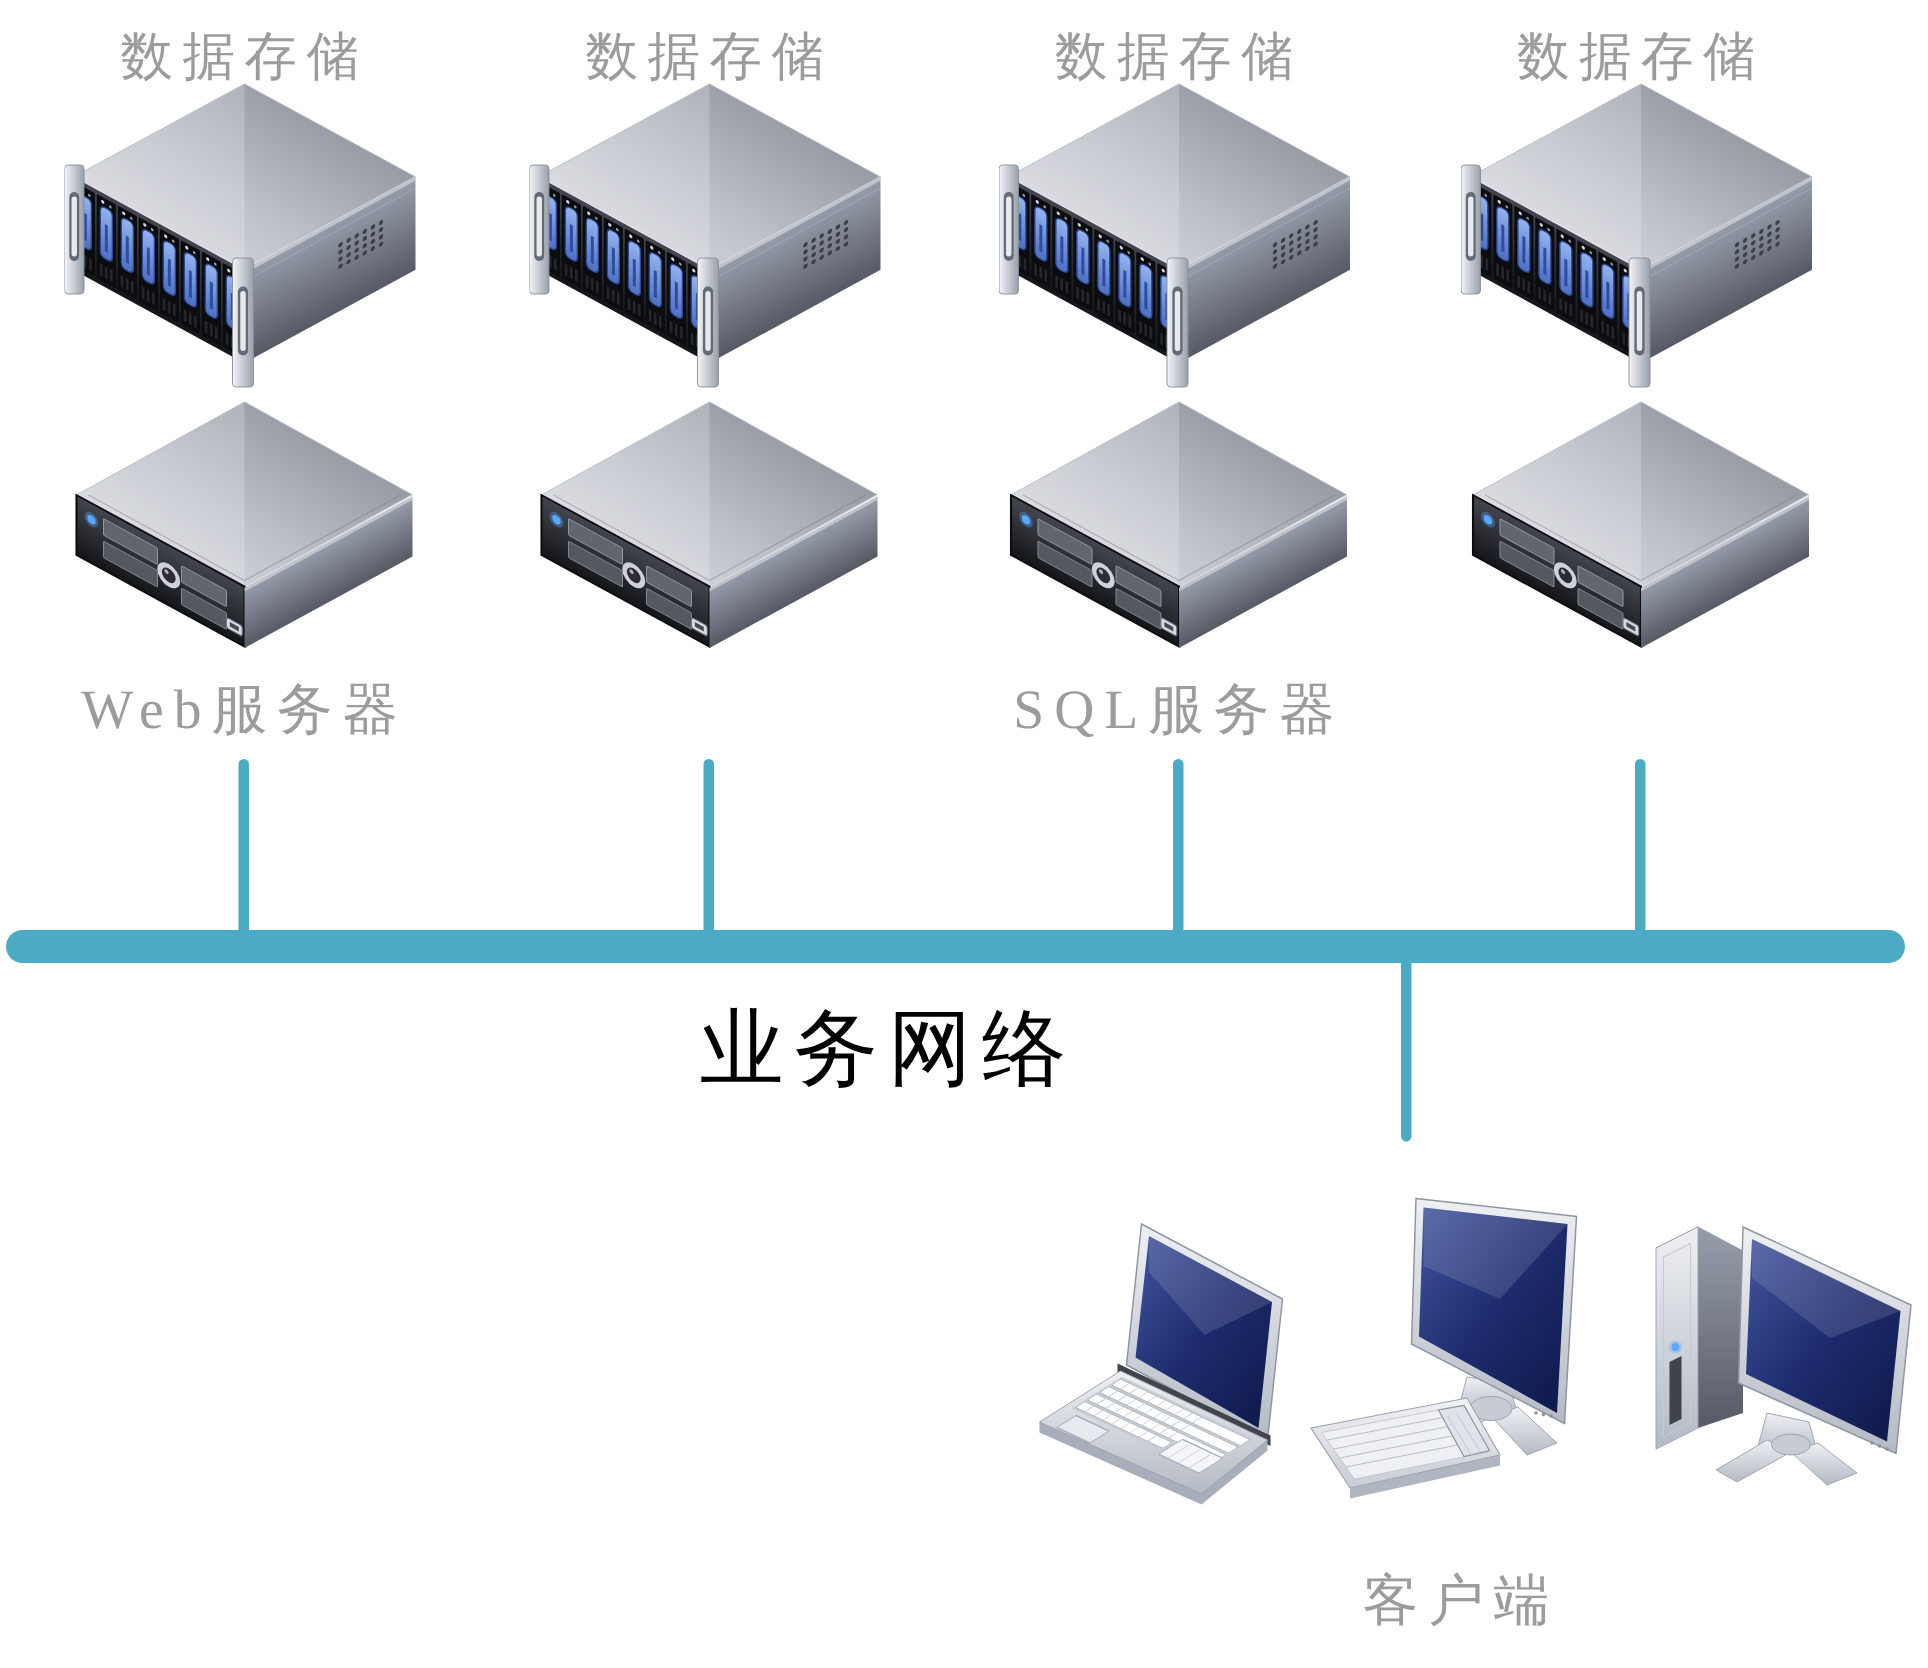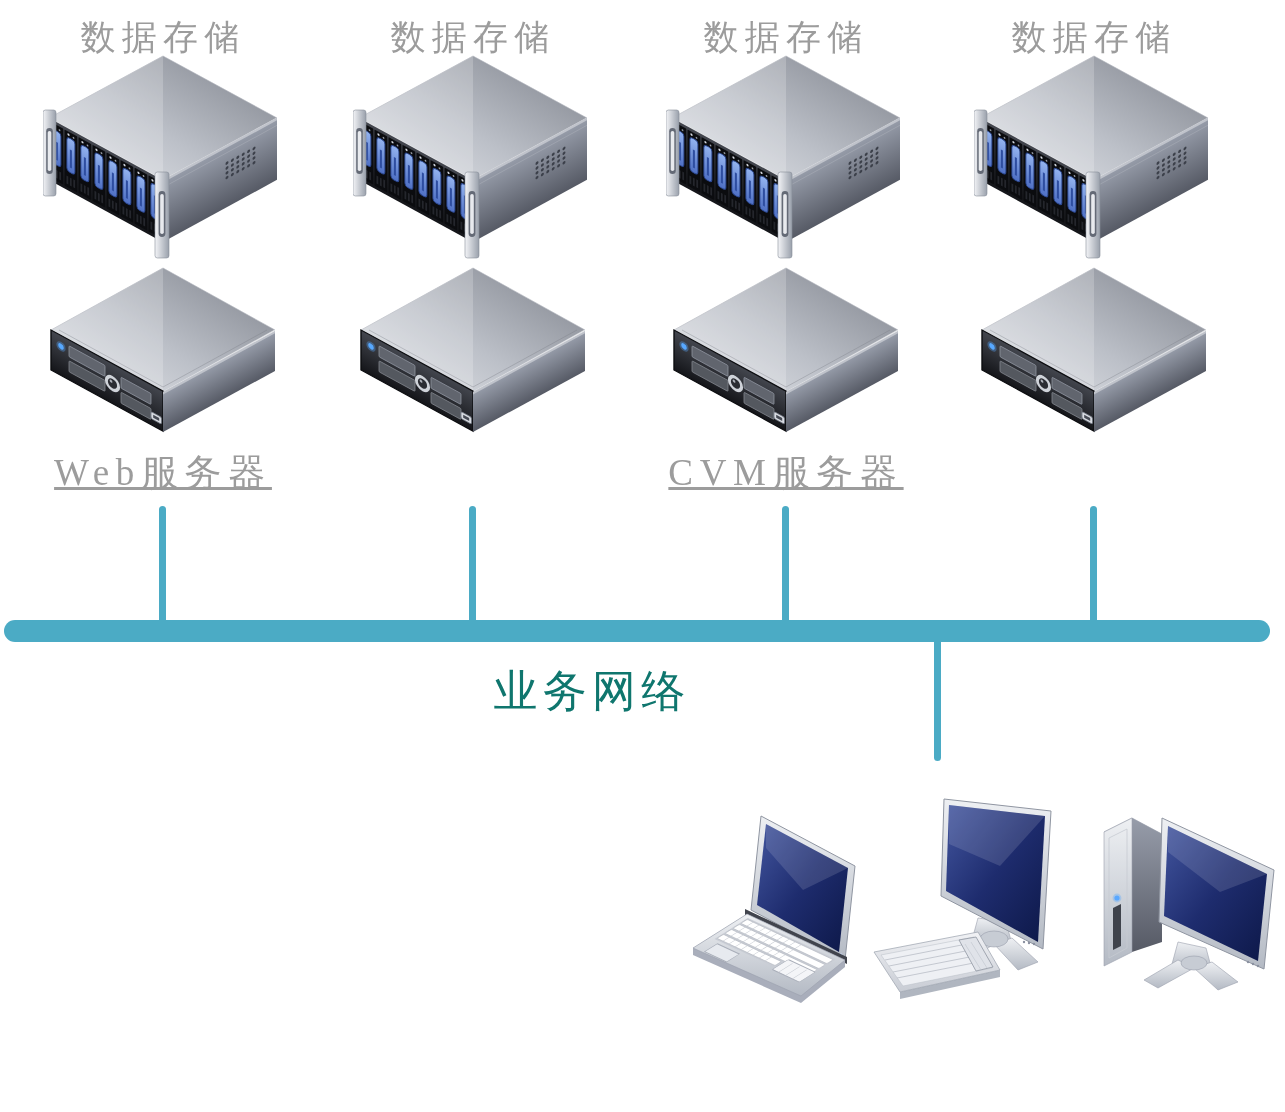--- a/index.html
+++ b/index.html
@@ -5,22 +5,22 @@
   html,body{margin:0;padding:0;background:#fff;}
   .canvas{
     position:relative;width:1285px;height:1112px;background:#ffffff;
     font-family:"Liberation Serif","DejaVu Serif",serif;overflow:hidden;
   }
   .lbl{
     position:absolute;text-align:center;color:#9c9c9c;
     letter-spacing:0.18em;white-space:nowrap;user-select:none;
   }
   .lbl-storage{font-size:35px;text-align:center;}
-  .lbl-server{font-size:37px;text-decoration:underline;}
-  .lbl-network{font-size:44px;color:#0f766e;letter-spacing:0.12em;}
+  .lbl-server{font-size:37px;}
+  .lbl-network{font-size:56px;color:#000000;letter-spacing:0.12em;}
   .lbl-client{font-size:37px;}
   .icon{position:absolute;}
   .connector{
     position:absolute;width:7px;background:#4babc5;
     border-radius:4px 4px 0 0;
   }
   .dropline{
     position:absolute;width:7px;background:#4babc5;
     border-radius:0 0 4px 4px;
   }
@@ -304,21 +304,21 @@
     </svg>
   <div class="connector" style="left:469px;top:506px;height:114px"></div>
 
   <div class="lbl lbl-storage" style="left:636px;top:14px;width:300px">数据存储</div>
   <svg class="icon" style="left:666px;top:54px" width="240" height="206">
       <use href="#sym-storage"></use>
     </svg>
   <svg class="icon" style="left:668px;top:266px" width="236" height="170">
       <use href="#sym-server"></use>
     </svg>
-  <div class="lbl lbl-server" style="left:636px;top:448px;width:300px">CVM服务器</div>
+  <div class="lbl lbl-server" style="left:636px;top:448px;width:300px">SQL服务器</div>
   <div class="connector" style="left:782px;top:506px;height:114px"></div>
 
   <div class="lbl lbl-storage" style="left:944px;top:14px;width:300px">数据存储</div>
   <svg class="icon" style="left:974px;top:54px" width="240" height="206">
       <use href="#sym-storage"></use>
     </svg>
   <svg class="icon" style="left:976px;top:266px" width="236" height="170">
       <use href="#sym-server"></use>
     </svg>
   <div class="connector" style="left:1090px;top:506px;height:114px"></div>
@@ -329,14 +329,15 @@
 
   <svg class="icon" style="left:685px;top:806px" width="190" height="200">
       <use href="#sym-laptop"></use>
     </svg>
   <svg class="icon" style="left:866px;top:786px" width="212" height="232">
       <use href="#sym-desktop"></use>
     </svg>
   <svg class="icon" style="left:1082px;top:792px" width="202" height="212">
       <use href="#sym-tower"></use>
     </svg>
+  <div class="lbl lbl-client" style="left:852px;top:1042px;width:244px">客户端</div>
 
 </div>
 
 </body></html>

